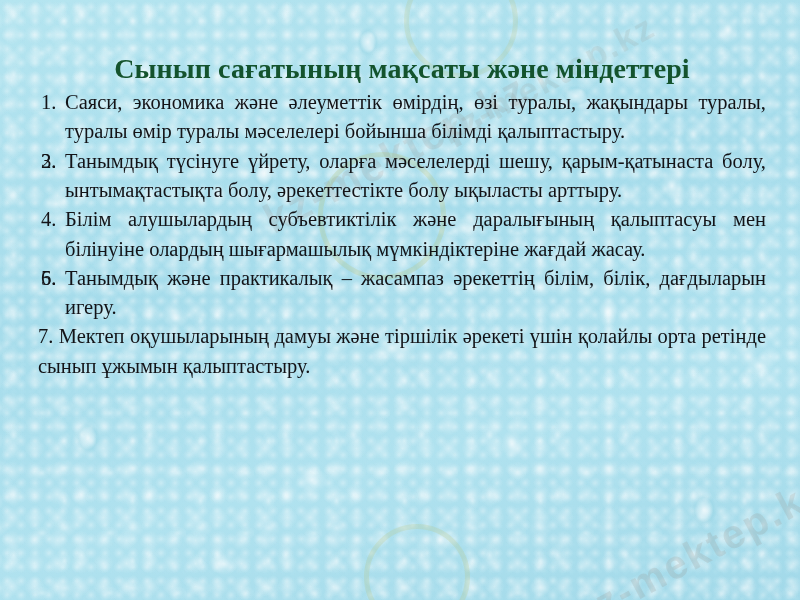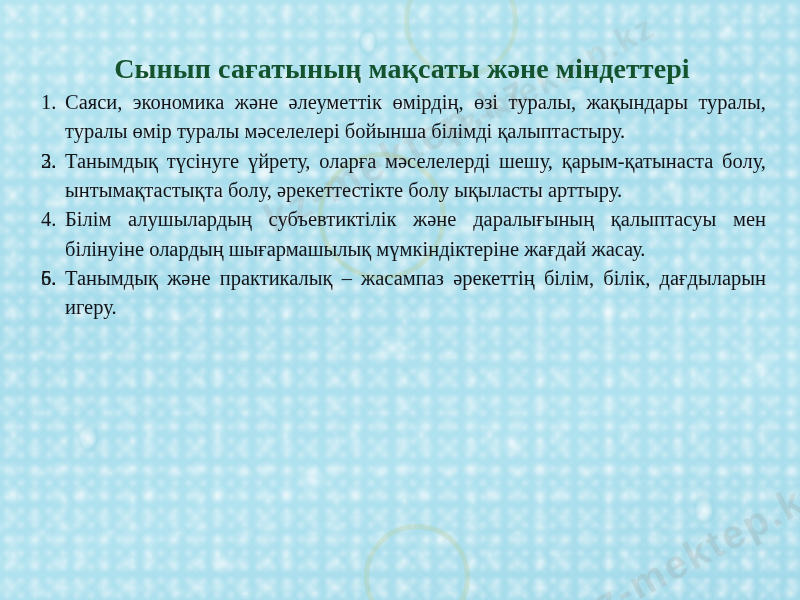--- a/index.html
+++ b/index.html
@@ -251,16 +251,19 @@
       </li>
 
       <li class="goal-item">
         <span class="num">5.</span>
       </li>
 
       <li class="goal-item">
         <span class="num">6.</span><span class="body">Танымдық және практикалық – жасампаз әрекеттің білім, білік, дағдыларын игеру.</span>
       </li>
 
+      <li class="goal-item no-indent">
+        <span class="num">7.</span><span class="body"> Мектеп оқушыларының дамуы және тіршілік әрекеті үшін қолайлы орта ретінде сынып ұжымын қалыптастыру.</span>
+      </li>
 
     </ol>
   </div>
 </div>
 
 </body></html>

